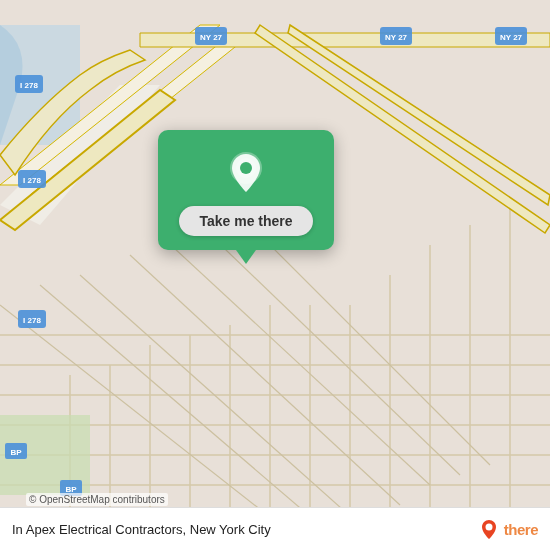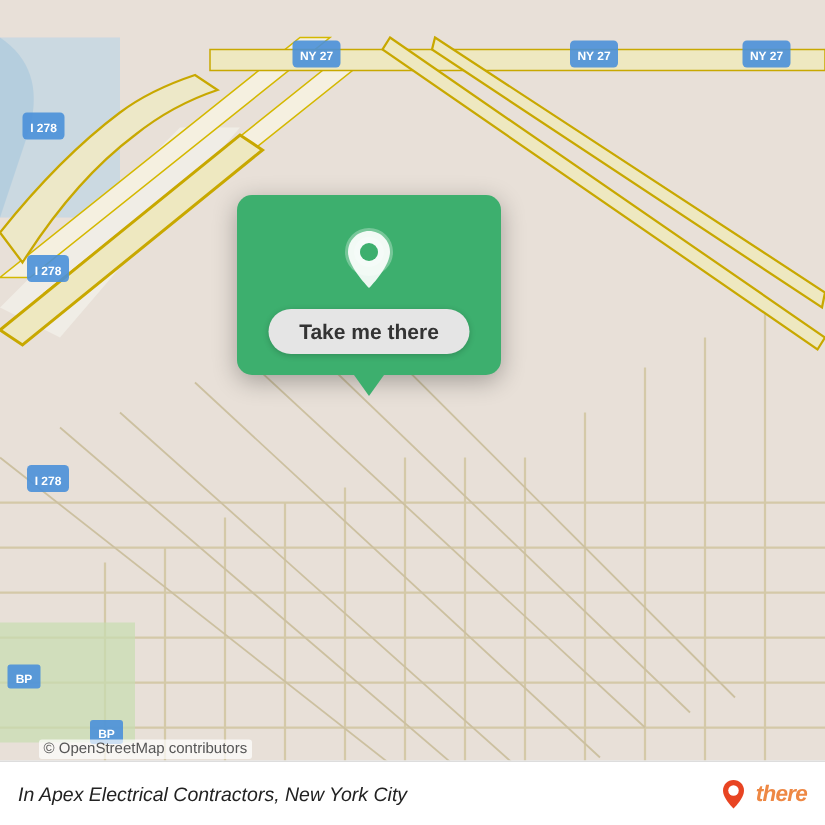--- a/index.html
+++ b/index.html
@@ -79,21 +79,20 @@
       bottom: 0;
       left: 0;
       width: 100%;
       background: white;
       padding: 10px 12px 10px 12px;
       display: flex;
       align-items: center;
       justify-content: space-between;
       border-top: 1px solid #ddd;
       z-index: 20;
-      font-style: italic;
     }
 
     .bottom-bar-text {
       font-size: 13px;
       color: #222;
       flex: 1;
     }
 
     .moovit-logo {
       display: flex;

